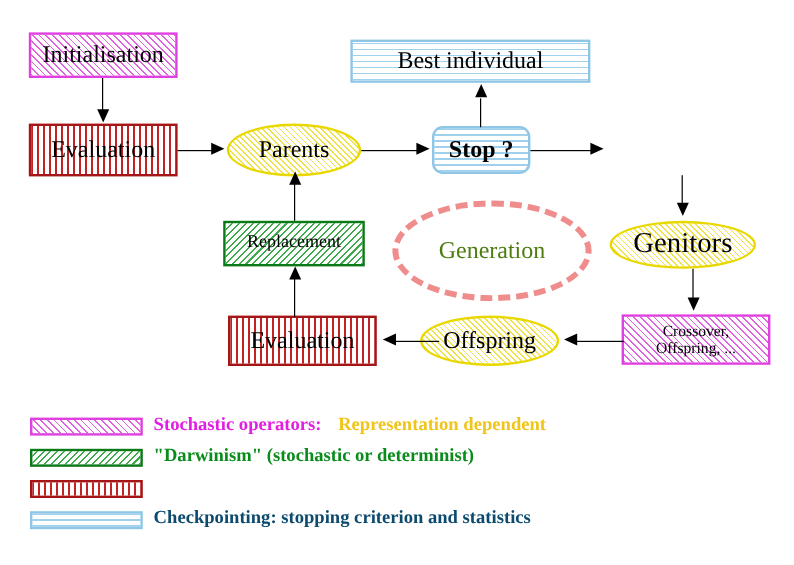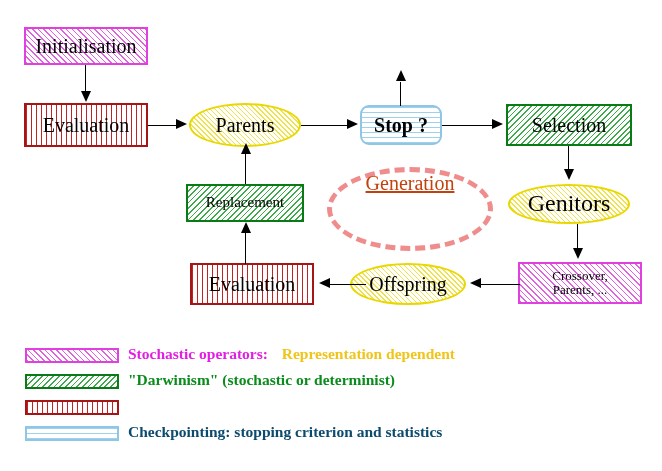--- a/index.html
+++ b/index.html
@@ -49,23 +49,22 @@
   }
 
   .ellipse{border-radius:50%;}
   .rounded{border-radius:9px;font-weight:bold;}
 
   
   .gen-ellipse{
     position:absolute;box-sizing:border-box;
     border:5px dashed #ef8d8d;border-radius:50%;
     background:transparent;
-    display:flex;justify-content:center;
-    color:#c2410c;
-    text-decoration:underline;
+    display:flex;align-items:center;justify-content:center;
+    color:#4d7c0f;
   }
 
   
   .edge{position:absolute;background:#000;}
   .edge-v{width:1.4px;}
   .edge-h{height:1.4px;}
   .arrow{position:absolute;width:0;height:0;}
   .arrow-down{border-left:5px solid transparent;border-right:5px solid transparent;
               border-top:11px solid #000;}
   .arrow-up{border-left:5px solid transparent;border-right:5px solid transparent;
@@ -97,36 +96,36 @@
   </div>
 
   <div class="node fill-red" style="left:24px;top:103px;width:124px;height:44px;">
     <span class="lbl" style="font-size:20px;">Evaluation</span>
   </div>
 
   <div class="node fill-yellow ellipse" style="left:189px;top:103px;width:112px;height:44px;">
     <span class="lbl" style="font-size:20px;">Parents</span>
   </div>
 
+  <div class="node fill-blue" style="left:292px;top:33px;width:200px;height:36px;">
+    <span class="lbl" style="font-size:20px;">Best individual</span>
+  </div>
 
   <div class="node fill-blue rounded" style="left:360px;top:105px;width:82px;height:40px;">
     <span class="lbl" style="font-size:20px;">Stop ?</span>
   </div>
 
-  <div class="node fill-green" style="left:506px;top:104px;width:126px;height:42px;">
-    <span class="lbl" style="font-size:20px;">Selection</span>
-  </div>
 
   <div class="node fill-yellow ellipse" style="left:508px;top:184px;width:122px;height:40px;">
     <span class="lbl" style="font-size:24px;">Genitors</span>
   </div>
 
   <div class="node fill-magenta" style="left:518px;top:262px;width:124px;height:42px;flex-direction:column;">
     <span class="lbl" style="font-size:13px;">Crossover,</span>
-    <span class="lbl" style="font-size:13px;">Parents, ...</span>
+    <span class="lbl" style="font-size:13px;">Offspring, ...</span>
   </div>
 
   <div class="node fill-yellow ellipse" style="left:350px;top:263px;width:116px;height:42px;">
     <span class="lbl" style="font-size:20px;">Offspring</span>
   </div>
 
   <div class="node fill-red" style="left:190px;top:263px;width:124px;height:42px;">
     <span class="lbl" style="font-size:20px;">Evaluation</span>
   </div>
 

